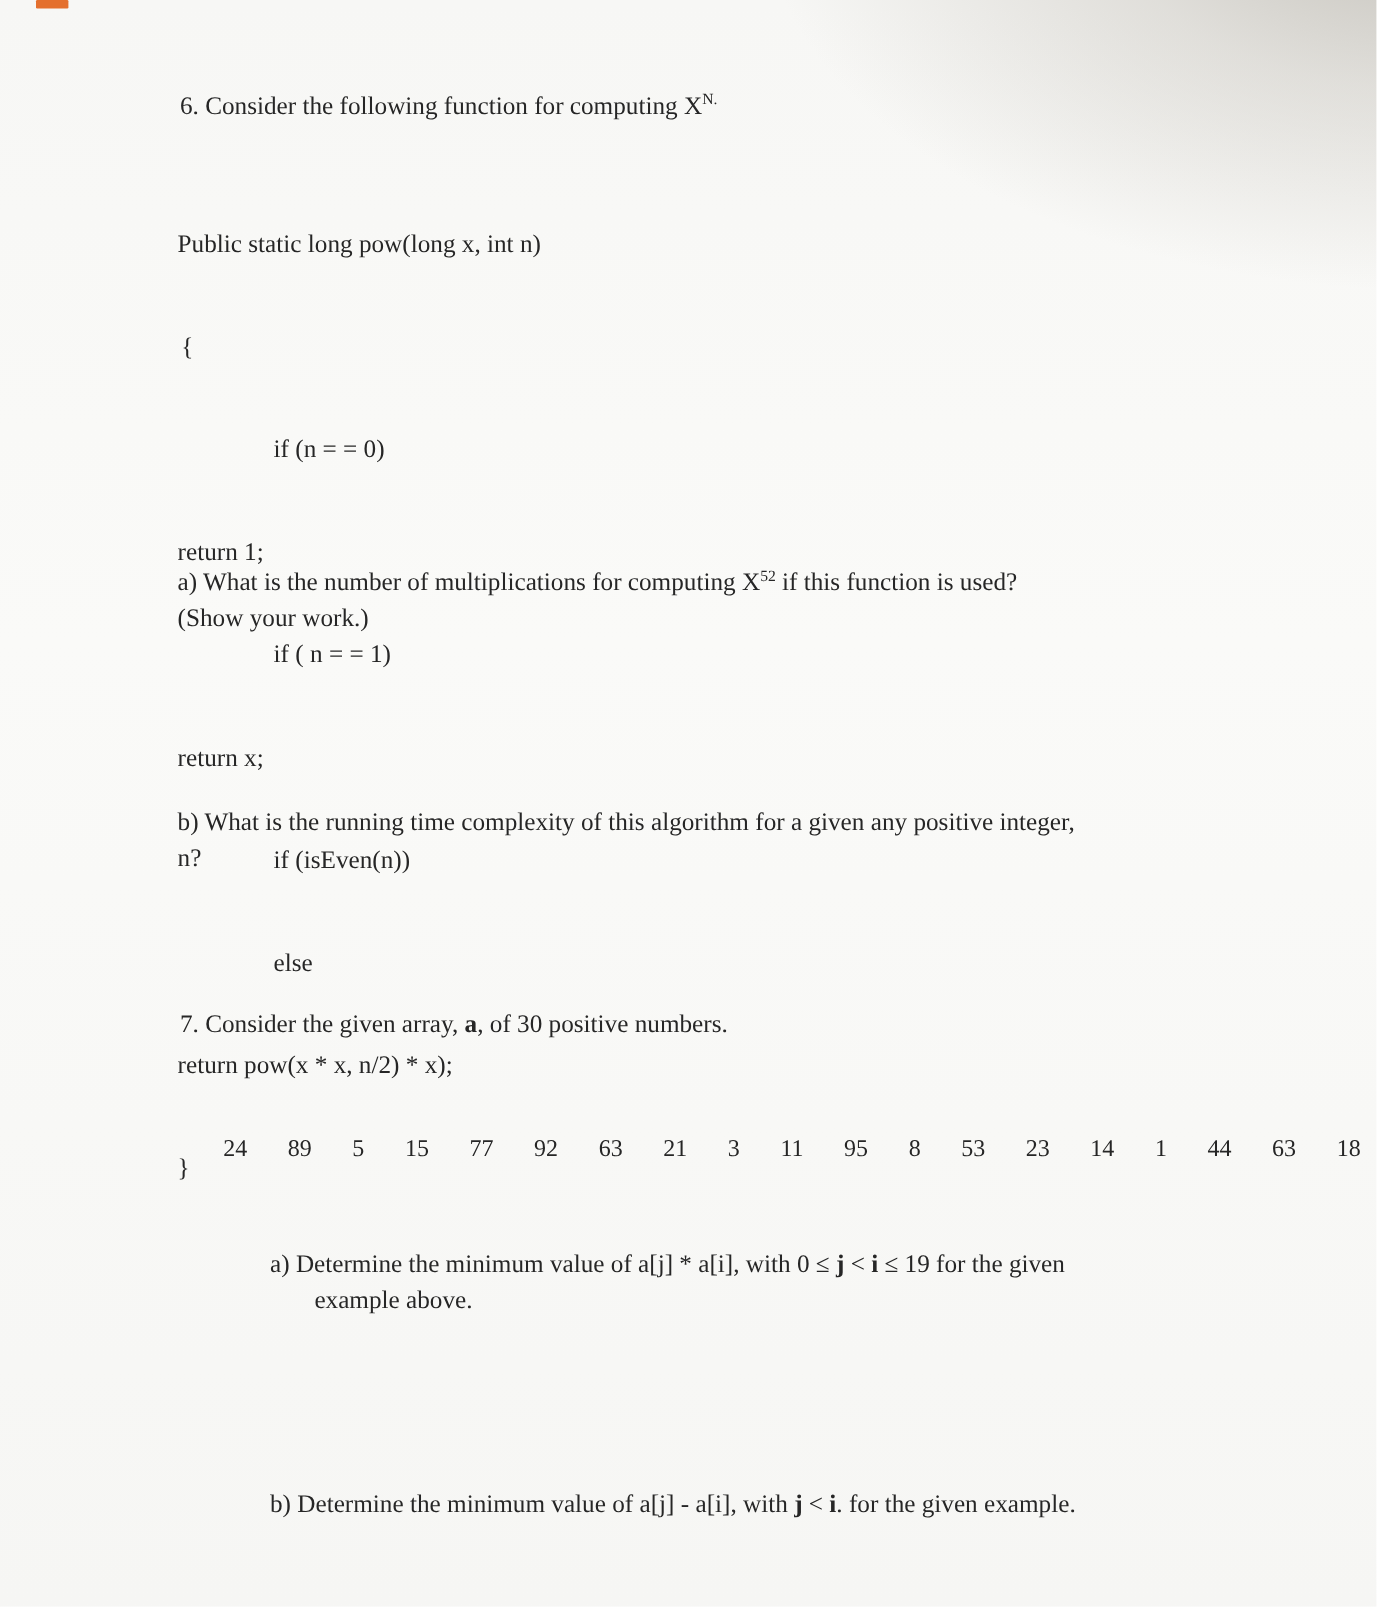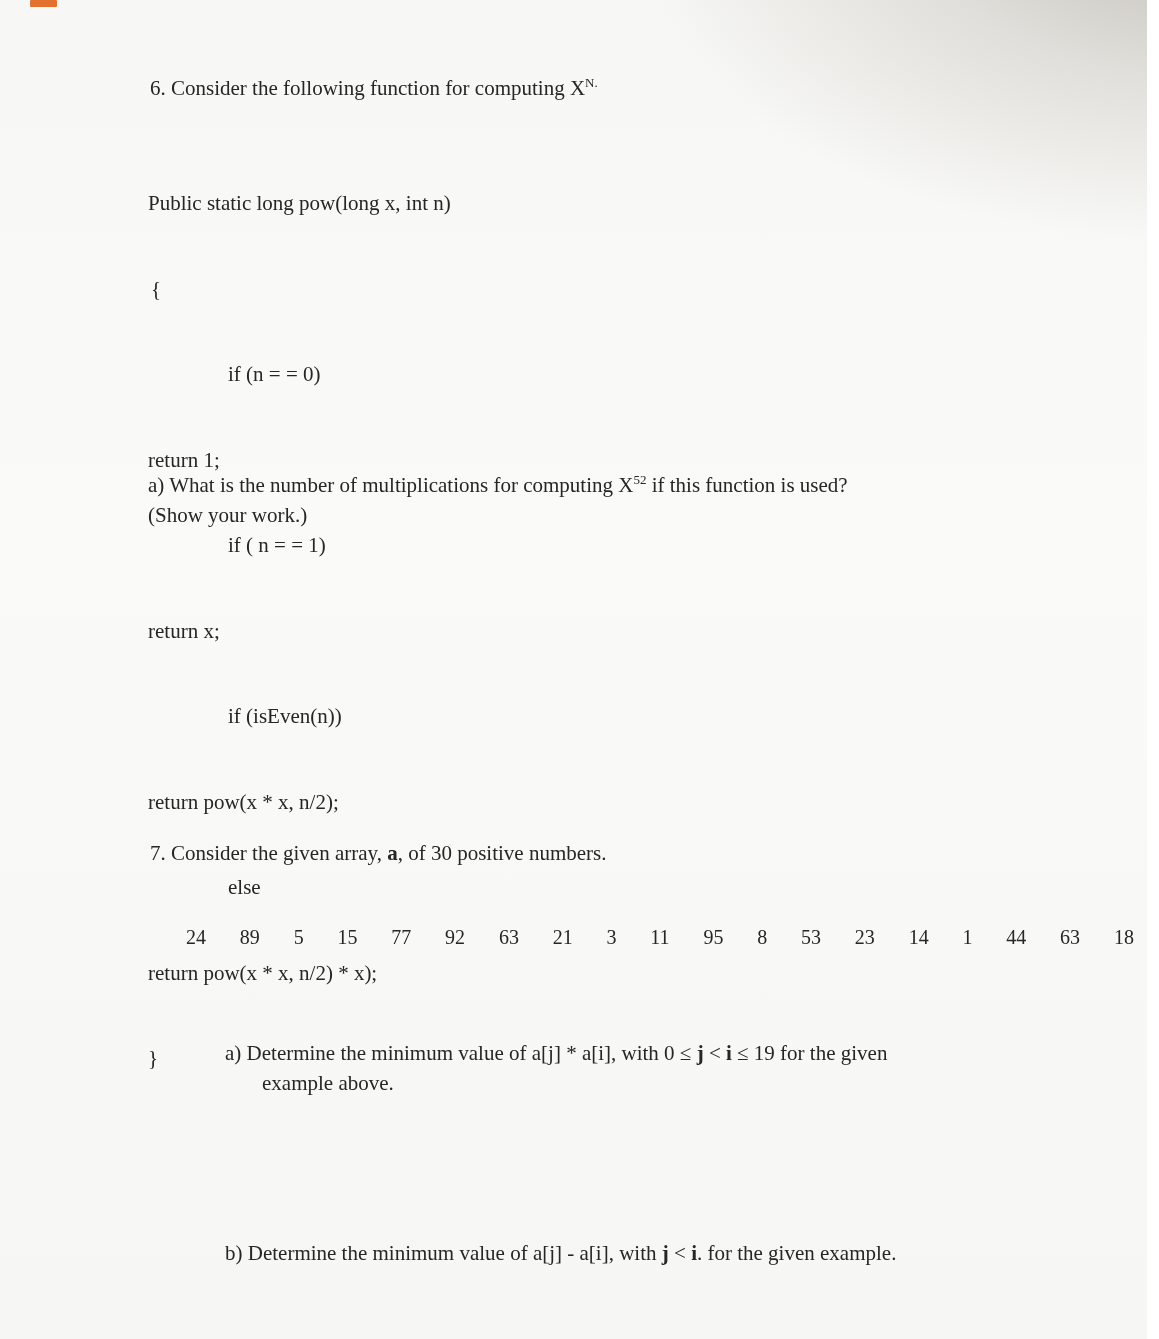--- a/index.html
+++ b/index.html
@@ -44,20 +44,21 @@
   }
   sup {
     font-size: 0.62em;
     vertical-align: super;
     line-height: 0;
   }
   .array-row {
     display: flex;
     justify-content: space-between;
     font-size: 20px;
+    margin-top: 20px;
   }
   .array-row span { white-space: pre; }
   b, .bold { font-weight: bold; }
   .indent-line2 { margin-left: 37px; }
 </style>
 </head>
 <body>
 
 <div class="page">
 
@@ -68,31 +69,34 @@
   </div>
 
   <div class="abs code-block" style="top:132px; left:148px;">
     <div class="code-line">Public static long pow(long x, int n)</div>
     <div class="code-line brace">{</div>
     <div class="code-line ind1">if (n = = 0)</div>
     <div class="code-line ind2">return 1;</div>
     <div class="code-line ind1">if ( n = = 1)</div>
     <div class="code-line ind2">return x;</div>
     <div class="code-line ind1">if (isEven(n))</div>
-    <div class="code-line ind2">return pow(x * x, n/2);</div>
     <div class="code-line ind1">else</div>
     <div class="code-line ind2">return pow(x * x, n/2) * x);</div>
     <div class="code-line">}</div>
   </div>
 
   <div class="abs text-block" style="top:470px; left:148px; width:900px;">
     <span>a) What is the number of multiplications for computing X</span><sup>52</sup><span>  if this function is used?</span><br>
     <span>(Show your work.)</span>
   </div>
 
+  <div class="abs text-block" style="top:670px; left:148px; width:930px;">
+    <span>b) What is the running time complexity of this algorithm for a given any positive integer,</span><br>
+    <span>n?</span>
+  </div>
 
   <div class="abs q-title" style="top:841px; left:150px;">
     <span>7.  Consider the given array, </span><b>a</b><span>, of 30 positive numbers.</span>
   </div>
 
   <div class="abs array-row" style="top:926px; left:186px; width:948px;">
     <span>24</span>
     <span>89</span>
     <span>5</span>
     <span>15</span>

